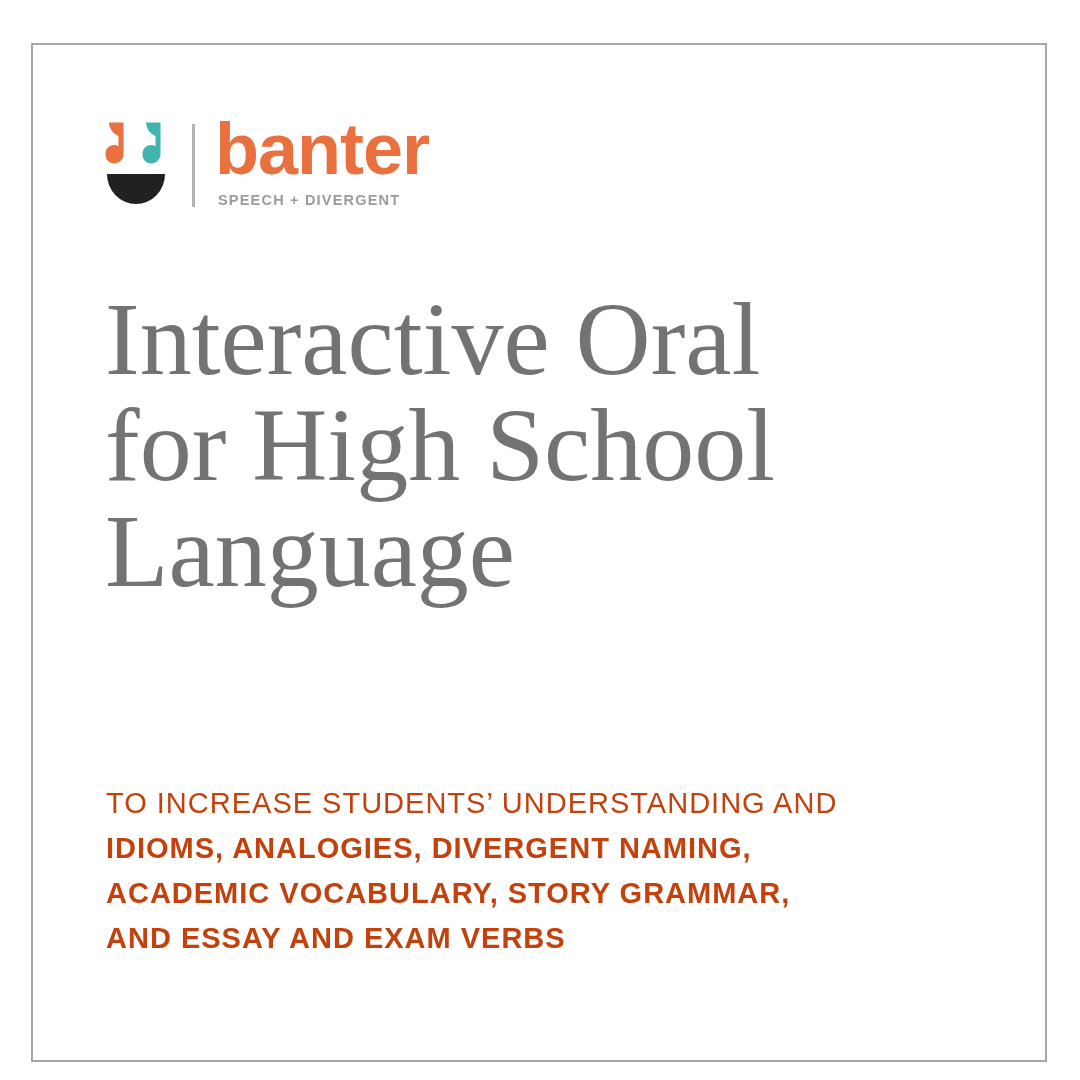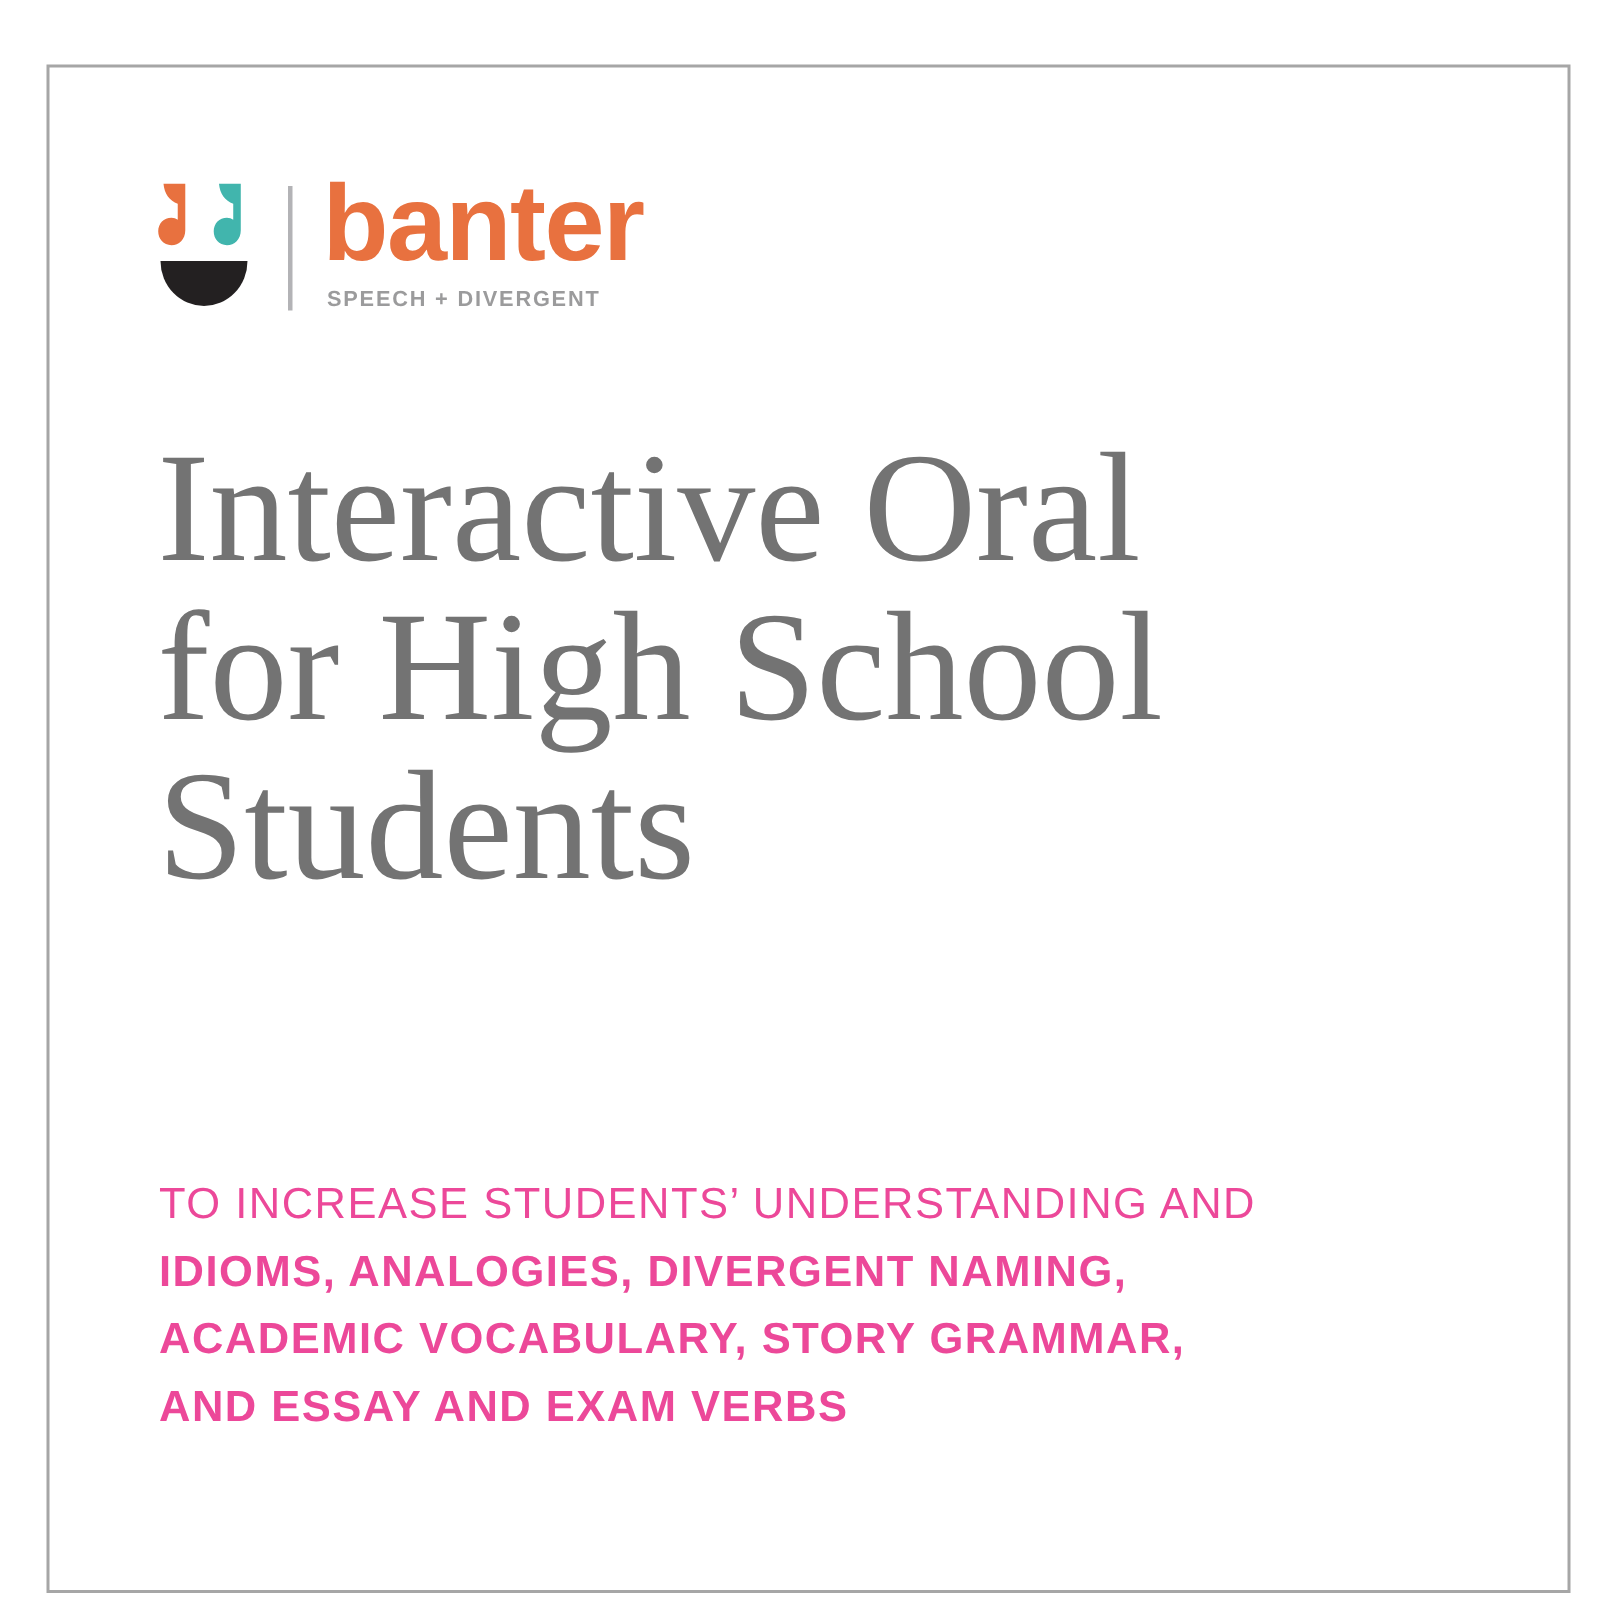--- a/index.html
+++ b/index.html
@@ -89,21 +89,21 @@
 
   
   .description {
     position: absolute;
     left: 106px;
     top: 769px;
     width: 920px;
     font-size: 29px;
     line-height: 45px;
     letter-spacing: 1px;
-    color: #ec4899;
+    color: #c2410c;
     font-stretch: 87.5%;
   }
   .description .bold { font-weight: 700; }
   .description .regular { font-weight: 400; }
 </style>
 </head>
 <body>
 
 <div class="canvas">
 
@@ -127,21 +127,21 @@
 
   <div class="logo-divider"></div>
 
   <div class="brand-word">banter</div>
 
   <div class="brand-tagline">SPEECH + DIVERGENT</div>
 
   <div class="headline">
     <div>Interactive Oral</div>
     <div>for High School</div>
-    <div>Students</div>
+    <div>Language</div>
   </div>
 
   <div class="description">
     <div><span class="regular">TO INCREASE STUDENTS’ UNDERSTANDING AND</span><span class="bold"></span></div>
     <div><span class="regular"></span><span class="bold">IDIOMS, ANALOGIES, DIVERGENT NAMING,</span></div>
     <div><span class="regular"></span><span class="bold">ACADEMIC VOCABULARY, STORY GRAMMAR,</span></div>
     <div><span class="regular"></span><span class="bold">AND ESSAY AND EXAM VERBS</span></div>
   </div>
 
 </div>

